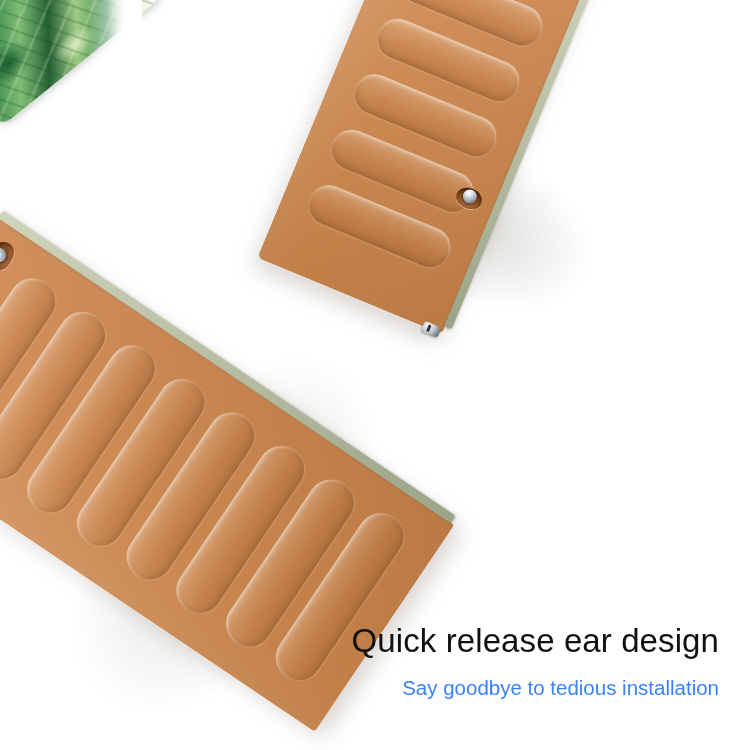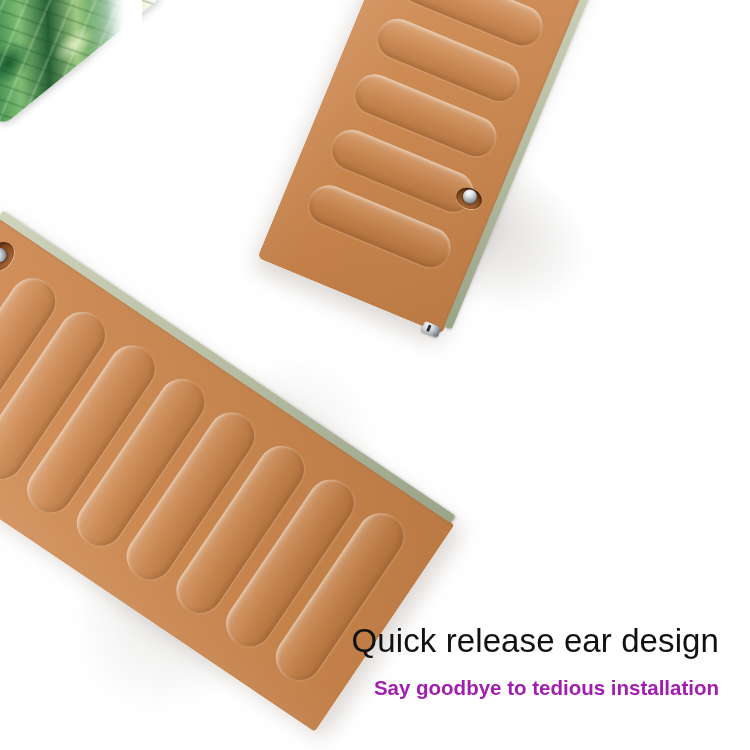--- a/index.html
+++ b/index.html
@@ -215,23 +215,23 @@
     margin: 0;
     font-size: 33px;
     font-weight: 400;
     line-height: 1.12;
     color: #111111;
     letter-spacing: .1px;
   }
   .caption-sub {
     margin: 13px 0 0 0;
     font-size: 20.5px;
-    font-weight: 700;
+    font-weight: 400;
     line-height: 1.42;
-    color: #a21caf;
+    color: #3b82f6;
   }
   .caption-sub span { display: block; }
 </style>
 </head>
 <body>
 
 <div class="stage">
 
   <div class="ground-shadow" id="shadow-upper"></div>
   <div class="ground-shadow" id="shadow-lower"></div>

